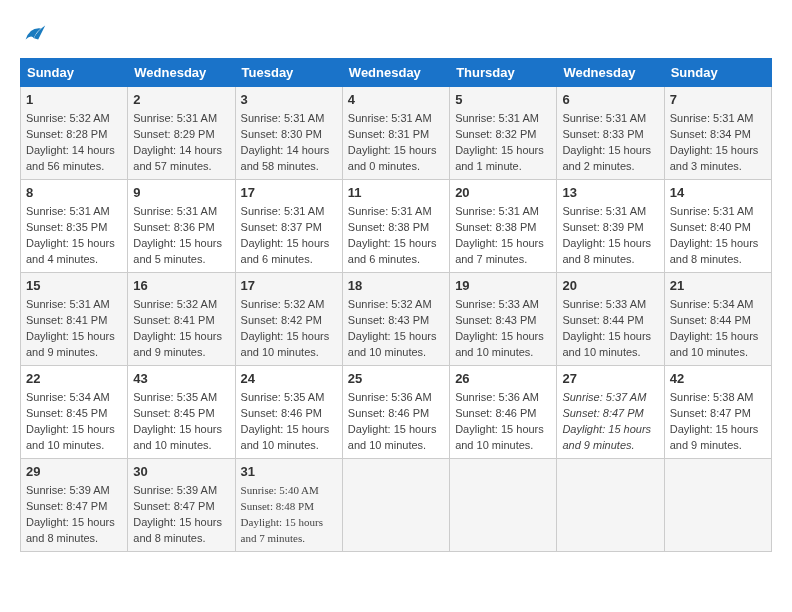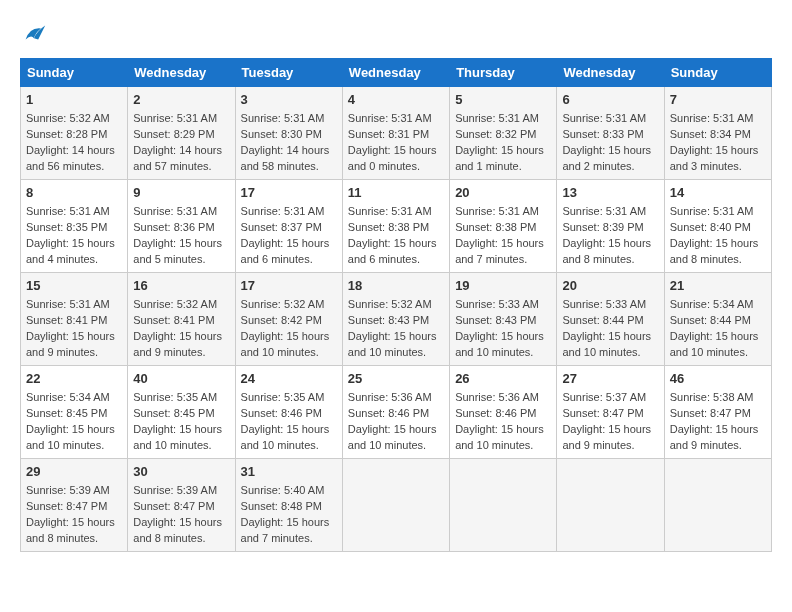--- a/index.html
+++ b/index.html
@@ -285,21 +285,21 @@
       </tr>
       <tr>
         <td>
           <span class="day-number">22</span>
           <div class="day-info" style="white-space: pre-line;">Sunrise: 5:34 AM
 Sunset: 8:45 PM
 Daylight: 15 hours
 and 10 minutes.</div>
         </td>
         <td>
-          <span class="day-number">40</span>
+          <span class="day-number">43</span>
           <div class="day-info" style="white-space: pre-line;">Sunrise: 5:35 AM
 Sunset: 8:45 PM
 Daylight: 15 hours
 and 10 minutes.</div>
         </td>
         <td>
           <span class="day-number">24</span>
           <div class="day-info" style="white-space: pre-line;">Sunrise: 5:35 AM
 Sunset: 8:46 PM
 Daylight: 15 hours
@@ -314,27 +314,27 @@
         </td>
         <td>
           <span class="day-number">26</span>
           <div class="day-info" style="white-space: pre-line;">Sunrise: 5:36 AM
 Sunset: 8:46 PM
 Daylight: 15 hours
 and 10 minutes.</div>
         </td>
         <td>
           <span class="day-number">27</span>
-          <div class="day-info" style="white-space: pre-line;">Sunrise: 5:37 AM
+          <div class="day-info" style="white-space: pre-line; font-style: italic;">Sunrise: 5:37 AM
 Sunset: 8:47 PM
 Daylight: 15 hours
 and 9 minutes.</div>
         </td>
         <td>
-          <span class="day-number">46</span>
+          <span class="day-number">42</span>
           <div class="day-info" style="white-space: pre-line;">Sunrise: 5:38 AM
 Sunset: 8:47 PM
 Daylight: 15 hours
 and 9 minutes.</div>
         </td>
       </tr>
       <tr>
         <td>
           <span class="day-number">29</span>
           <div class="day-info" style="white-space: pre-line;">Sunrise: 5:39 AM
@@ -344,21 +344,21 @@
         </td>
         <td>
           <span class="day-number">30</span>
           <div class="day-info" style="white-space: pre-line;">Sunrise: 5:39 AM
 Sunset: 8:47 PM
 Daylight: 15 hours
 and 8 minutes.</div>
         </td>
         <td>
           <span class="day-number">31</span>
-          <div class="day-info" style="white-space: pre-line;">Sunrise: 5:40 AM
+          <div class="day-info" style="white-space: pre-line; font-family: Liberation Serif, serif;">Sunrise: 5:40 AM
 Sunset: 8:48 PM
 Daylight: 15 hours
 and 7 minutes.</div>
         </td>
         <td class="empty-cell"></td>
         <td class="empty-cell"></td>
         <td class="empty-cell"></td>
         <td class="empty-cell"></td>
       </tr>
     </tbody>

